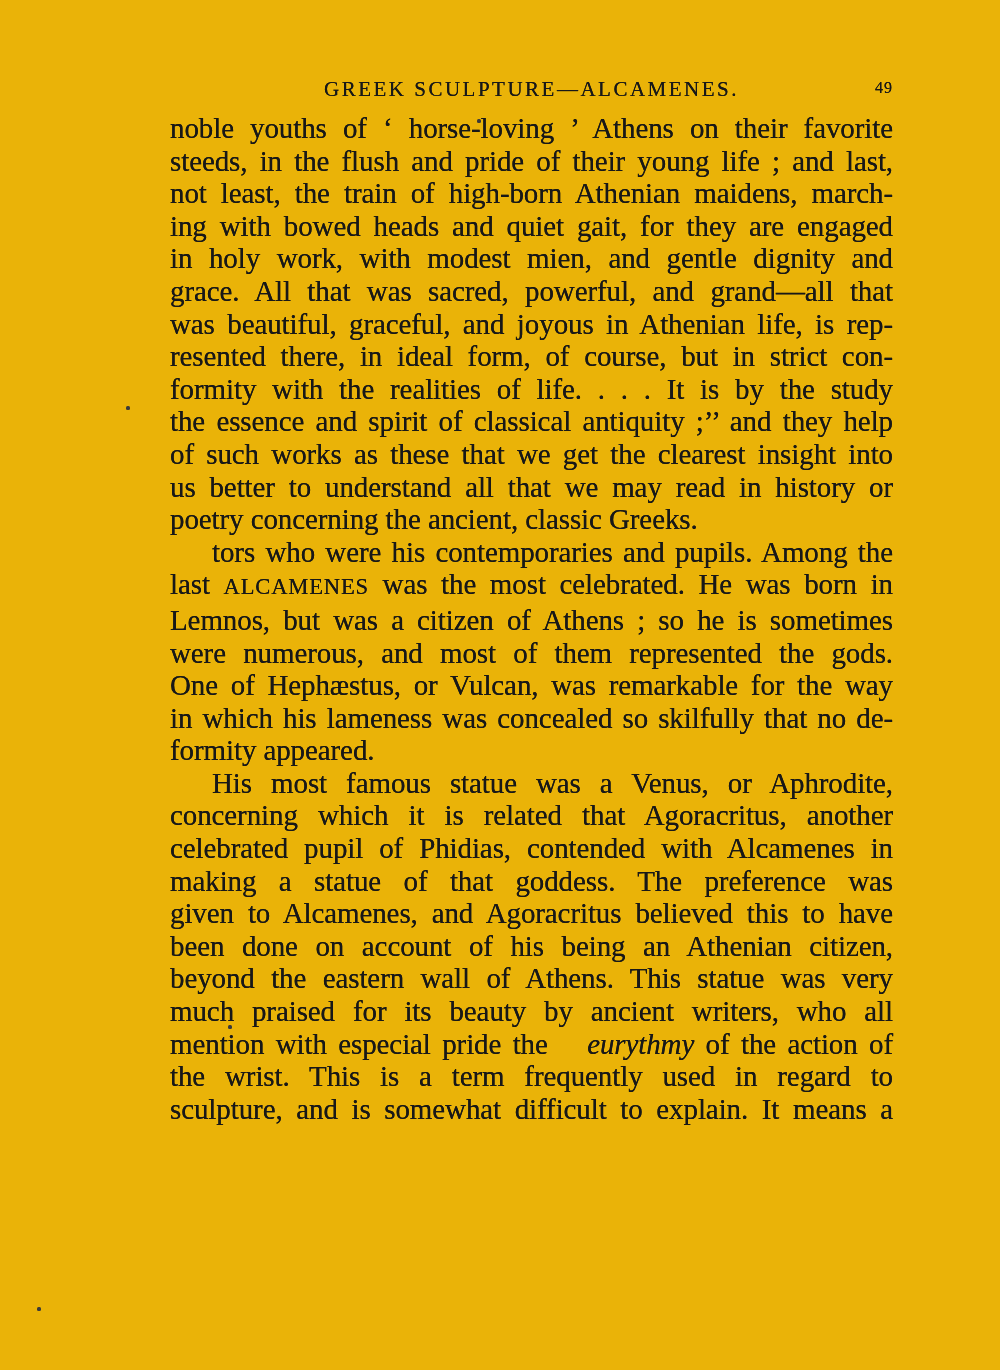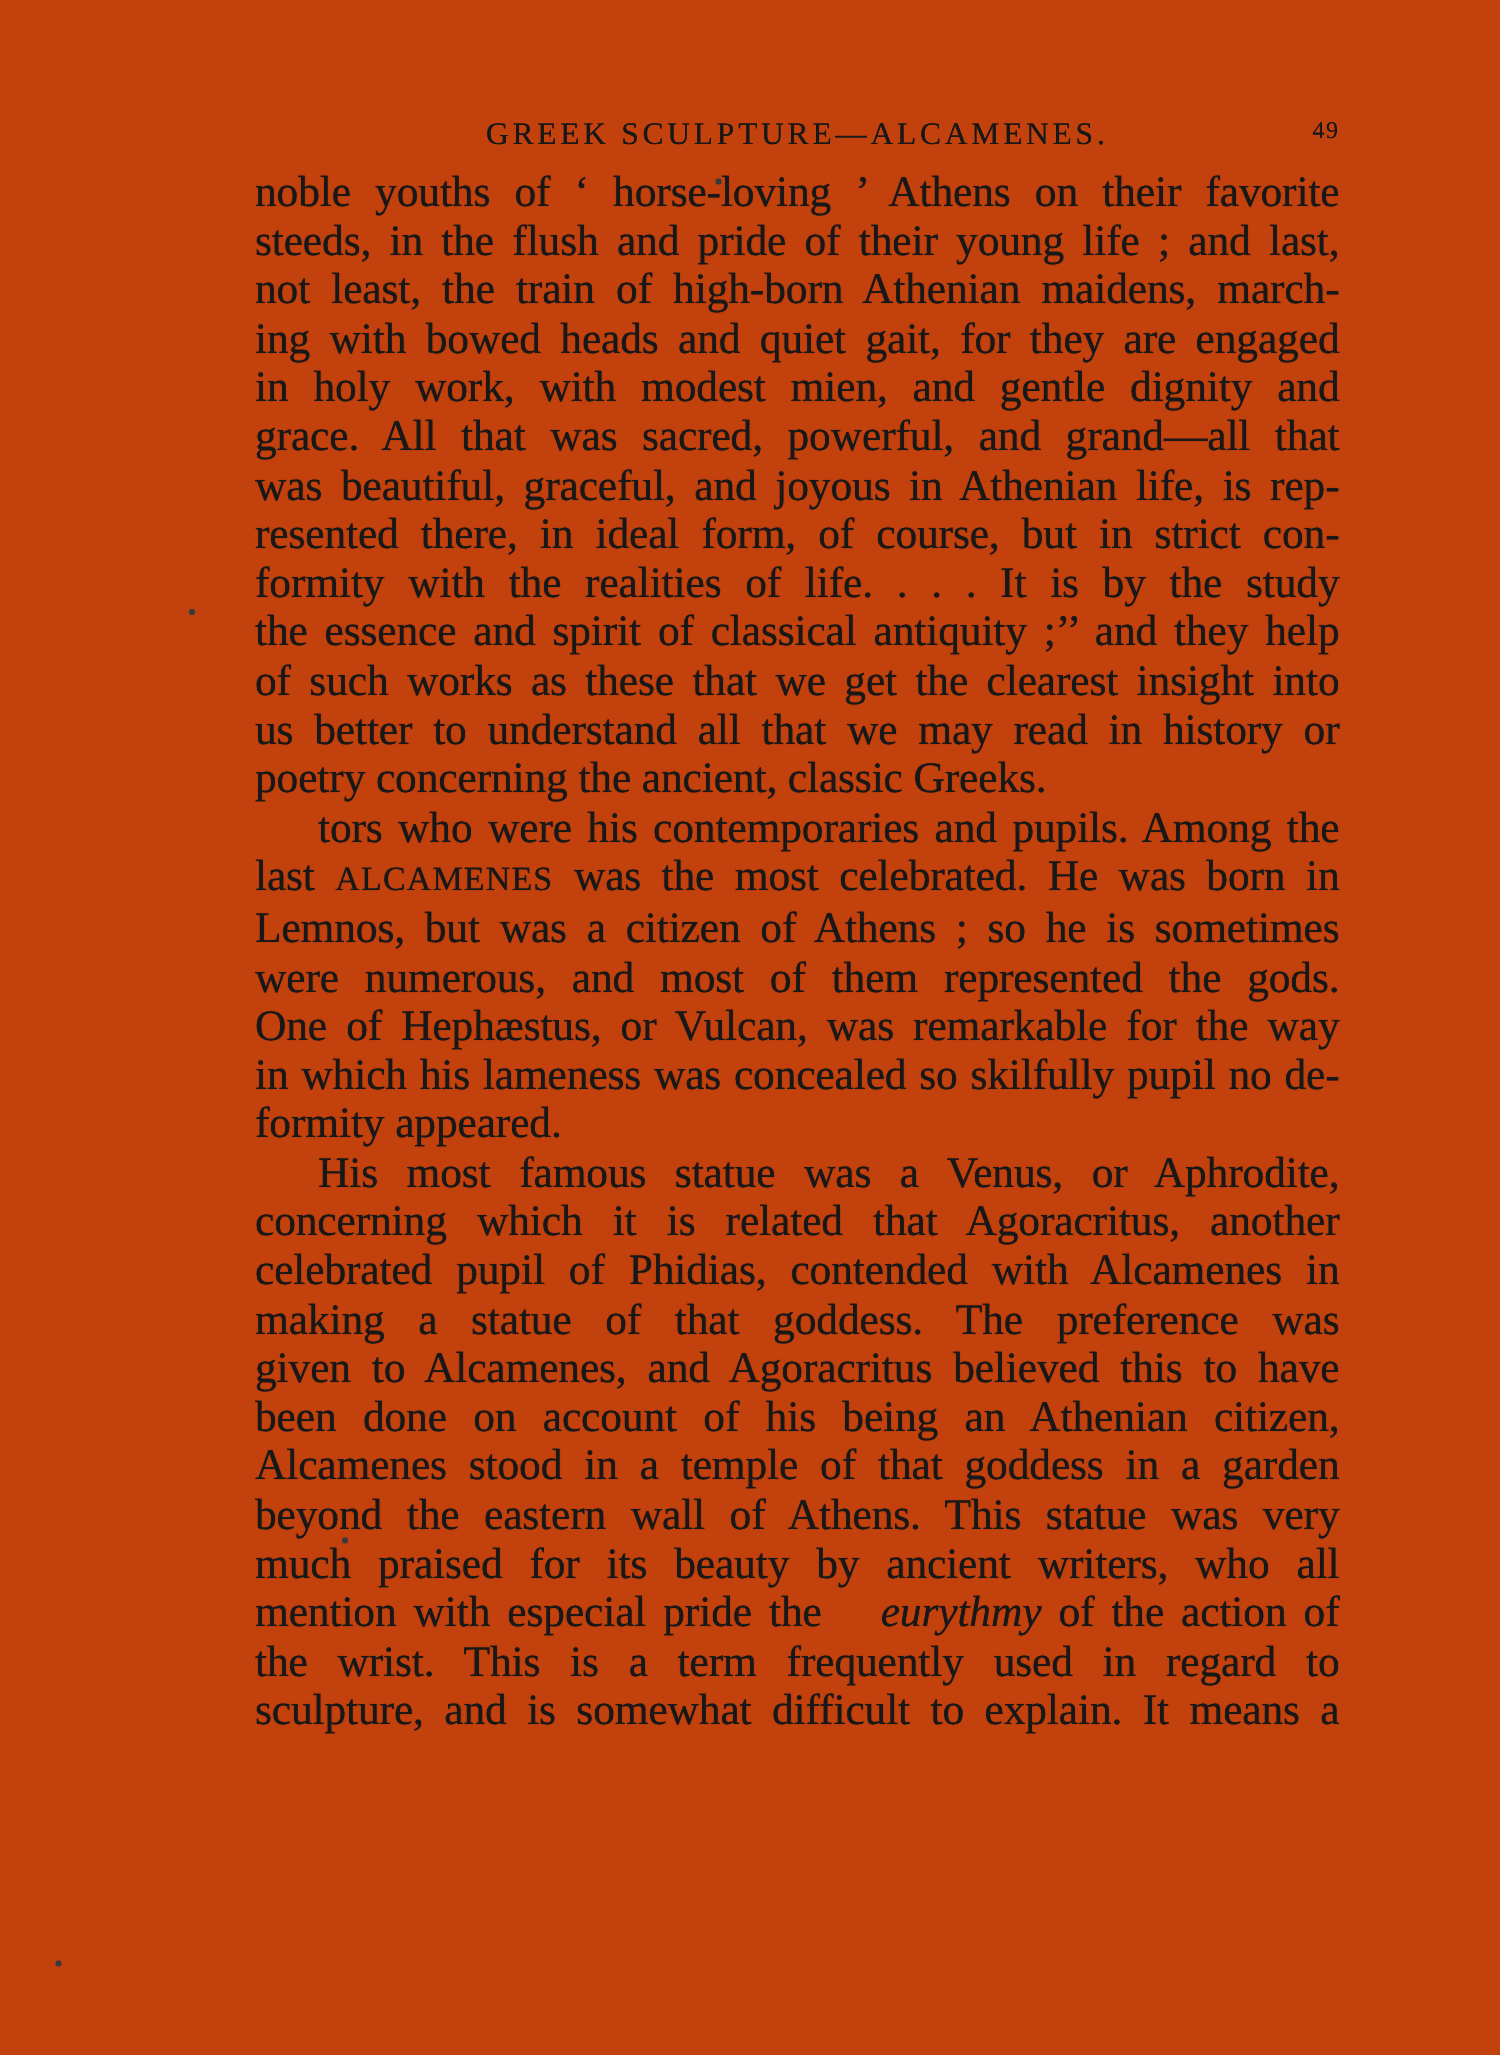--- a/index.html
+++ b/index.html
@@ -4,21 +4,21 @@
 <style>
   html, body {
     margin: 0;
     padding: 0;
     background: #ffffff;
   }
   .page {
     position: relative;
     width: 1000px;
     height: 1370px;
-    background: #c2410c;
+    background: #eab308;
     overflow: hidden;
     font-family: "Liberation Serif", serif;
     color: #181818;
   }
   .running-head {
     position: absolute;
     top: 76px;
     left: 170px;
     width: 723px;
     text-align: center;
@@ -91,31 +91,30 @@
         <div class="line">of such works as these that we get the clearest insight into</div>
         <div class="line">us better to understand all that we may read in history or</div>
         <div class="line line-last">poetry concerning the ancient, classic Greeks.</div>
       </div>
       <div class="paragraph indent">
         <div class="line">tors who were his contemporaries and pupils. Among the</div>
         <div class="line"><span>last </span><span class="seg-smallcaps">ALCAMENES</span><span> was the most celebrated. He was born in</span></div>
         <div class="line">Lemnos, but was a citizen of Athens ; so he is sometimes</div>
         <div class="line">were numerous, and most of them represented the gods.</div>
         <div class="line">One of Hephæstus, or Vulcan, was remarkable for the way</div>
-        <div class="line">in which his lameness was concealed so skilfully pupil no de-</div>
+        <div class="line">in which his lameness was concealed so skilfully that no de-</div>
         <div class="line line-last">formity appeared.</div>
       </div>
       <div class="paragraph indent">
         <div class="line">His most famous statue was a Venus, or Aphrodite,</div>
         <div class="line">concerning which it is related that Agoracritus, another</div>
         <div class="line">celebrated pupil of Phidias, contended with Alcamenes in</div>
         <div class="line">making a statue of that goddess. The preference was</div>
         <div class="line">given to Alcamenes, and Agoracritus believed this to have</div>
         <div class="line">been done on account of his being an Athenian citizen,</div>
-        <div class="line">Alcamenes stood in a temple of that goddess in a garden</div>
         <div class="line">beyond the eastern wall of Athens. This statue was very</div>
         <div class="line">much praised for its beauty by ancient writers, who all</div>
         <div class="line"><span>mention with especial pride the </span><span class="seg-italic">eurythmy</span><span> of the action of</span></div>
         <div class="line">the wrist. This is a term frequently used in regard to</div>
         <div class="line">sculpture, and is somewhat difficult to explain. It means a</div>
       </div>
     </main>
 
   <div>
       <div class="speck" style="left: 479px; top: 121px;"></div>

